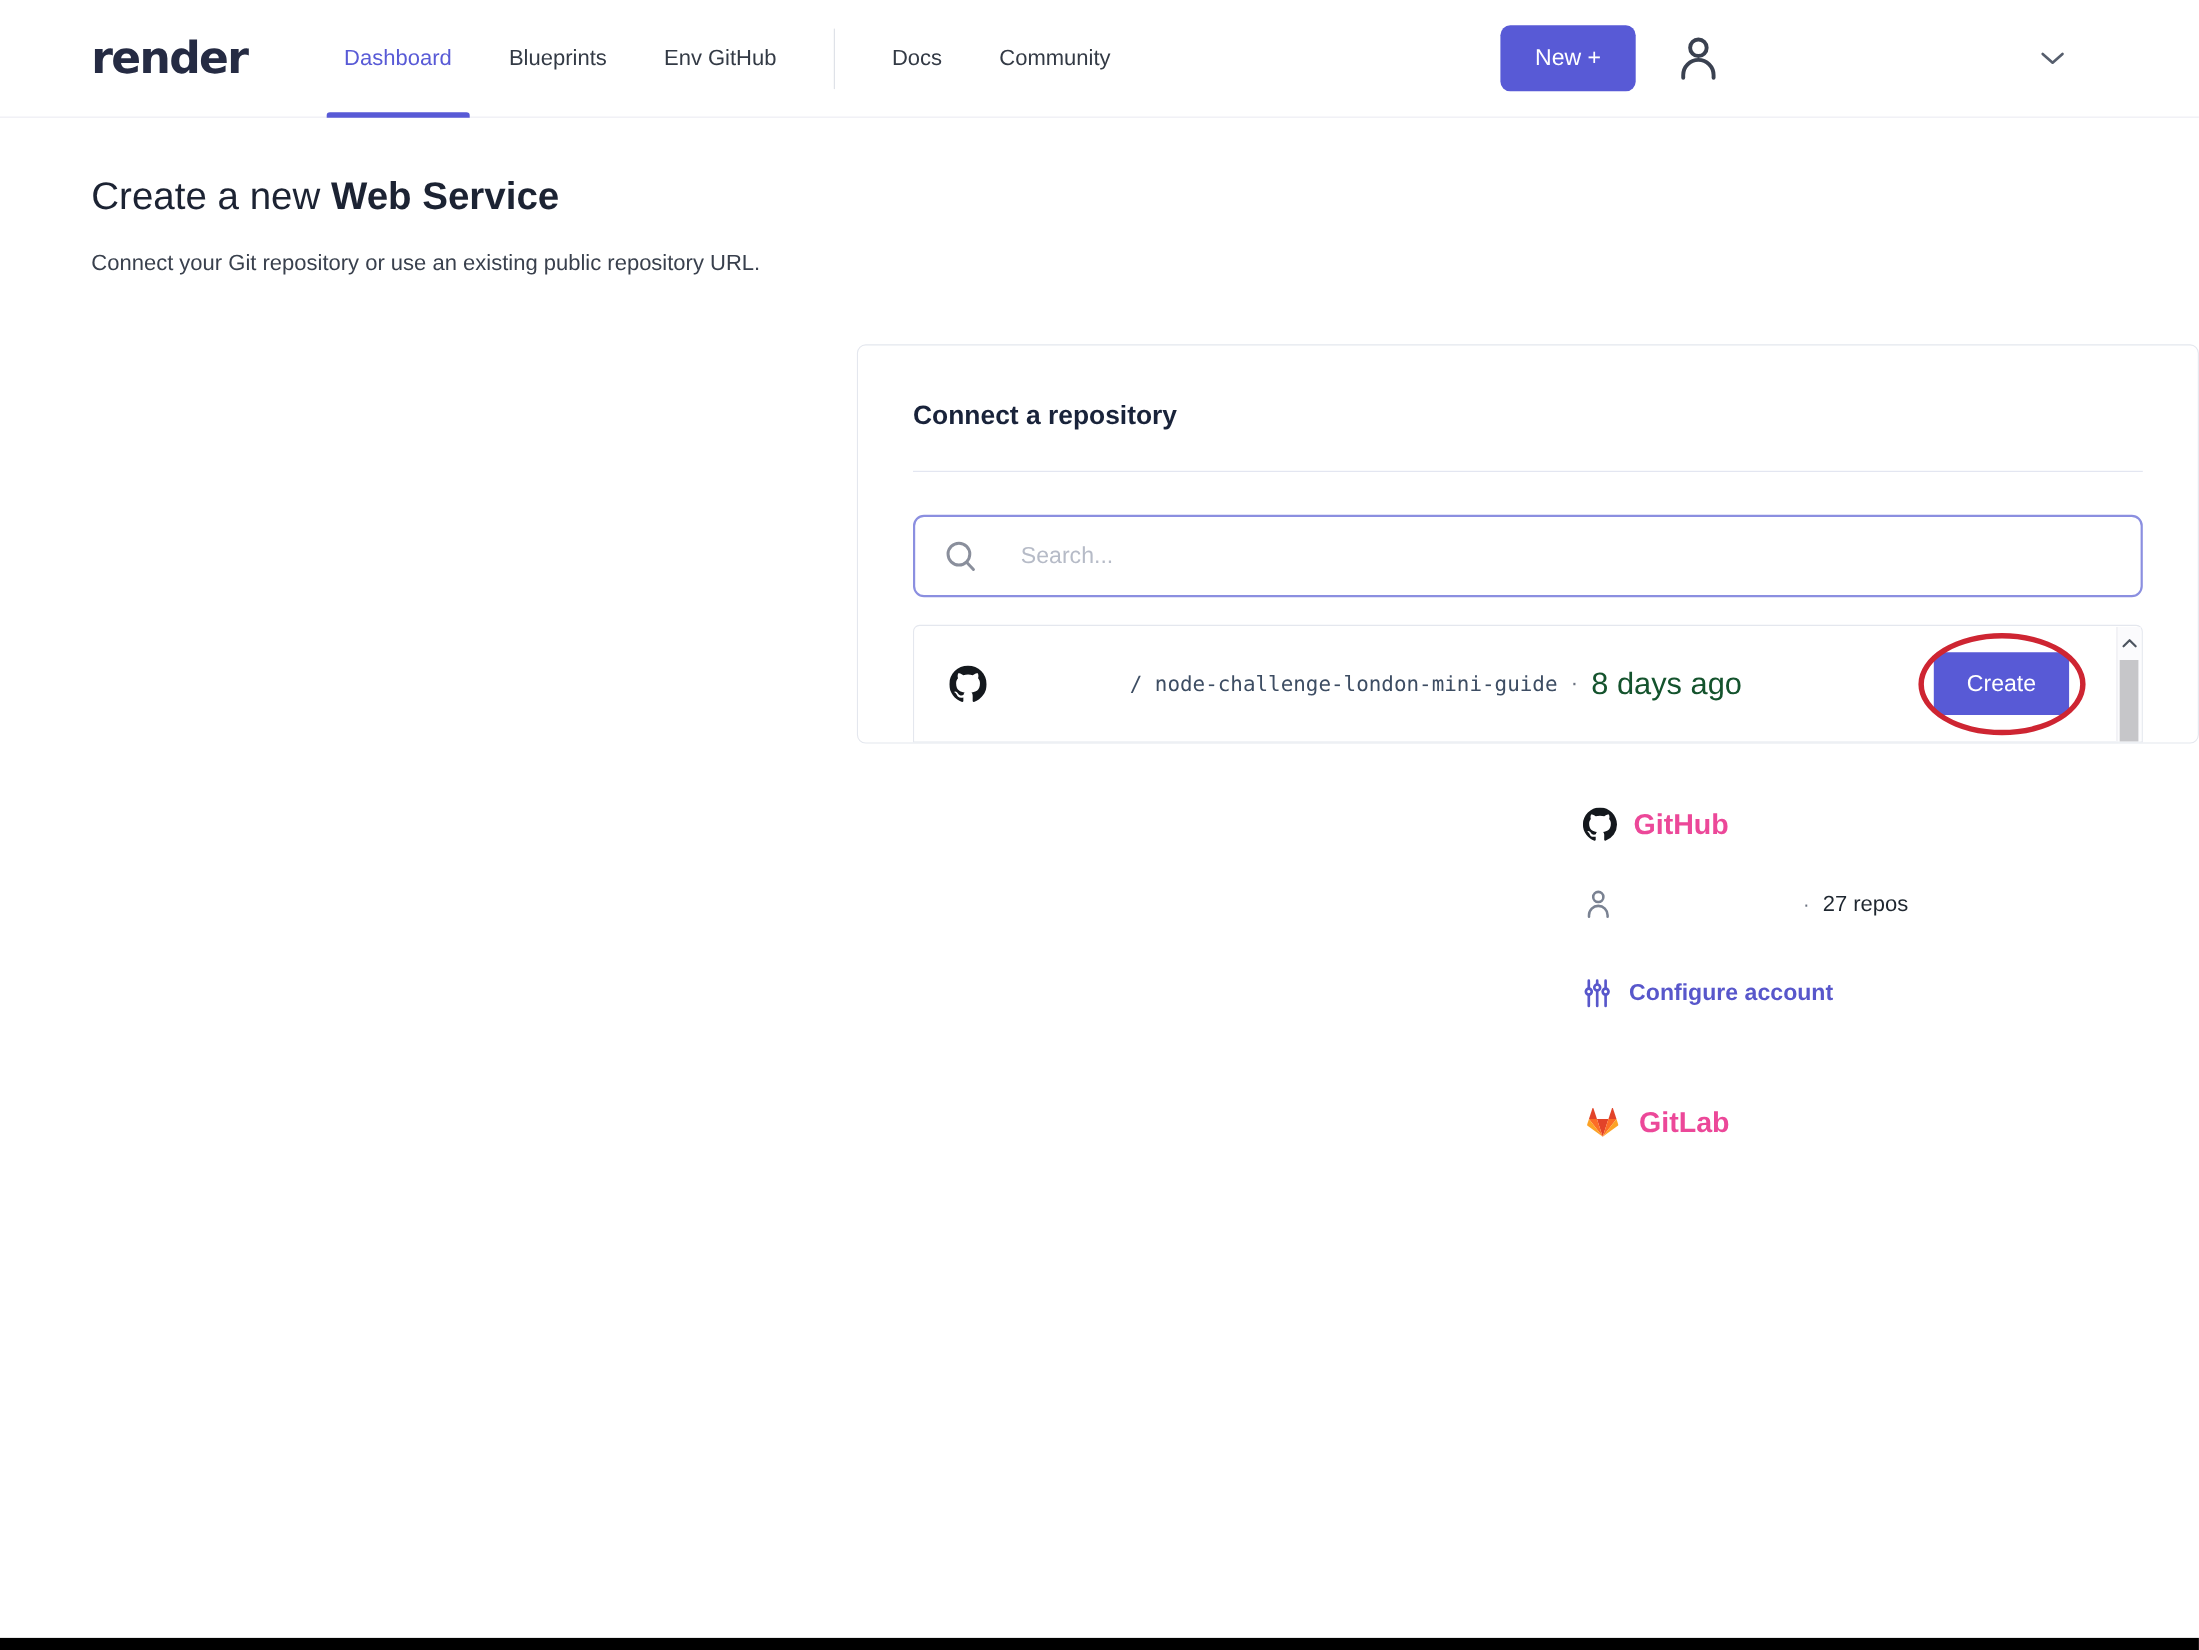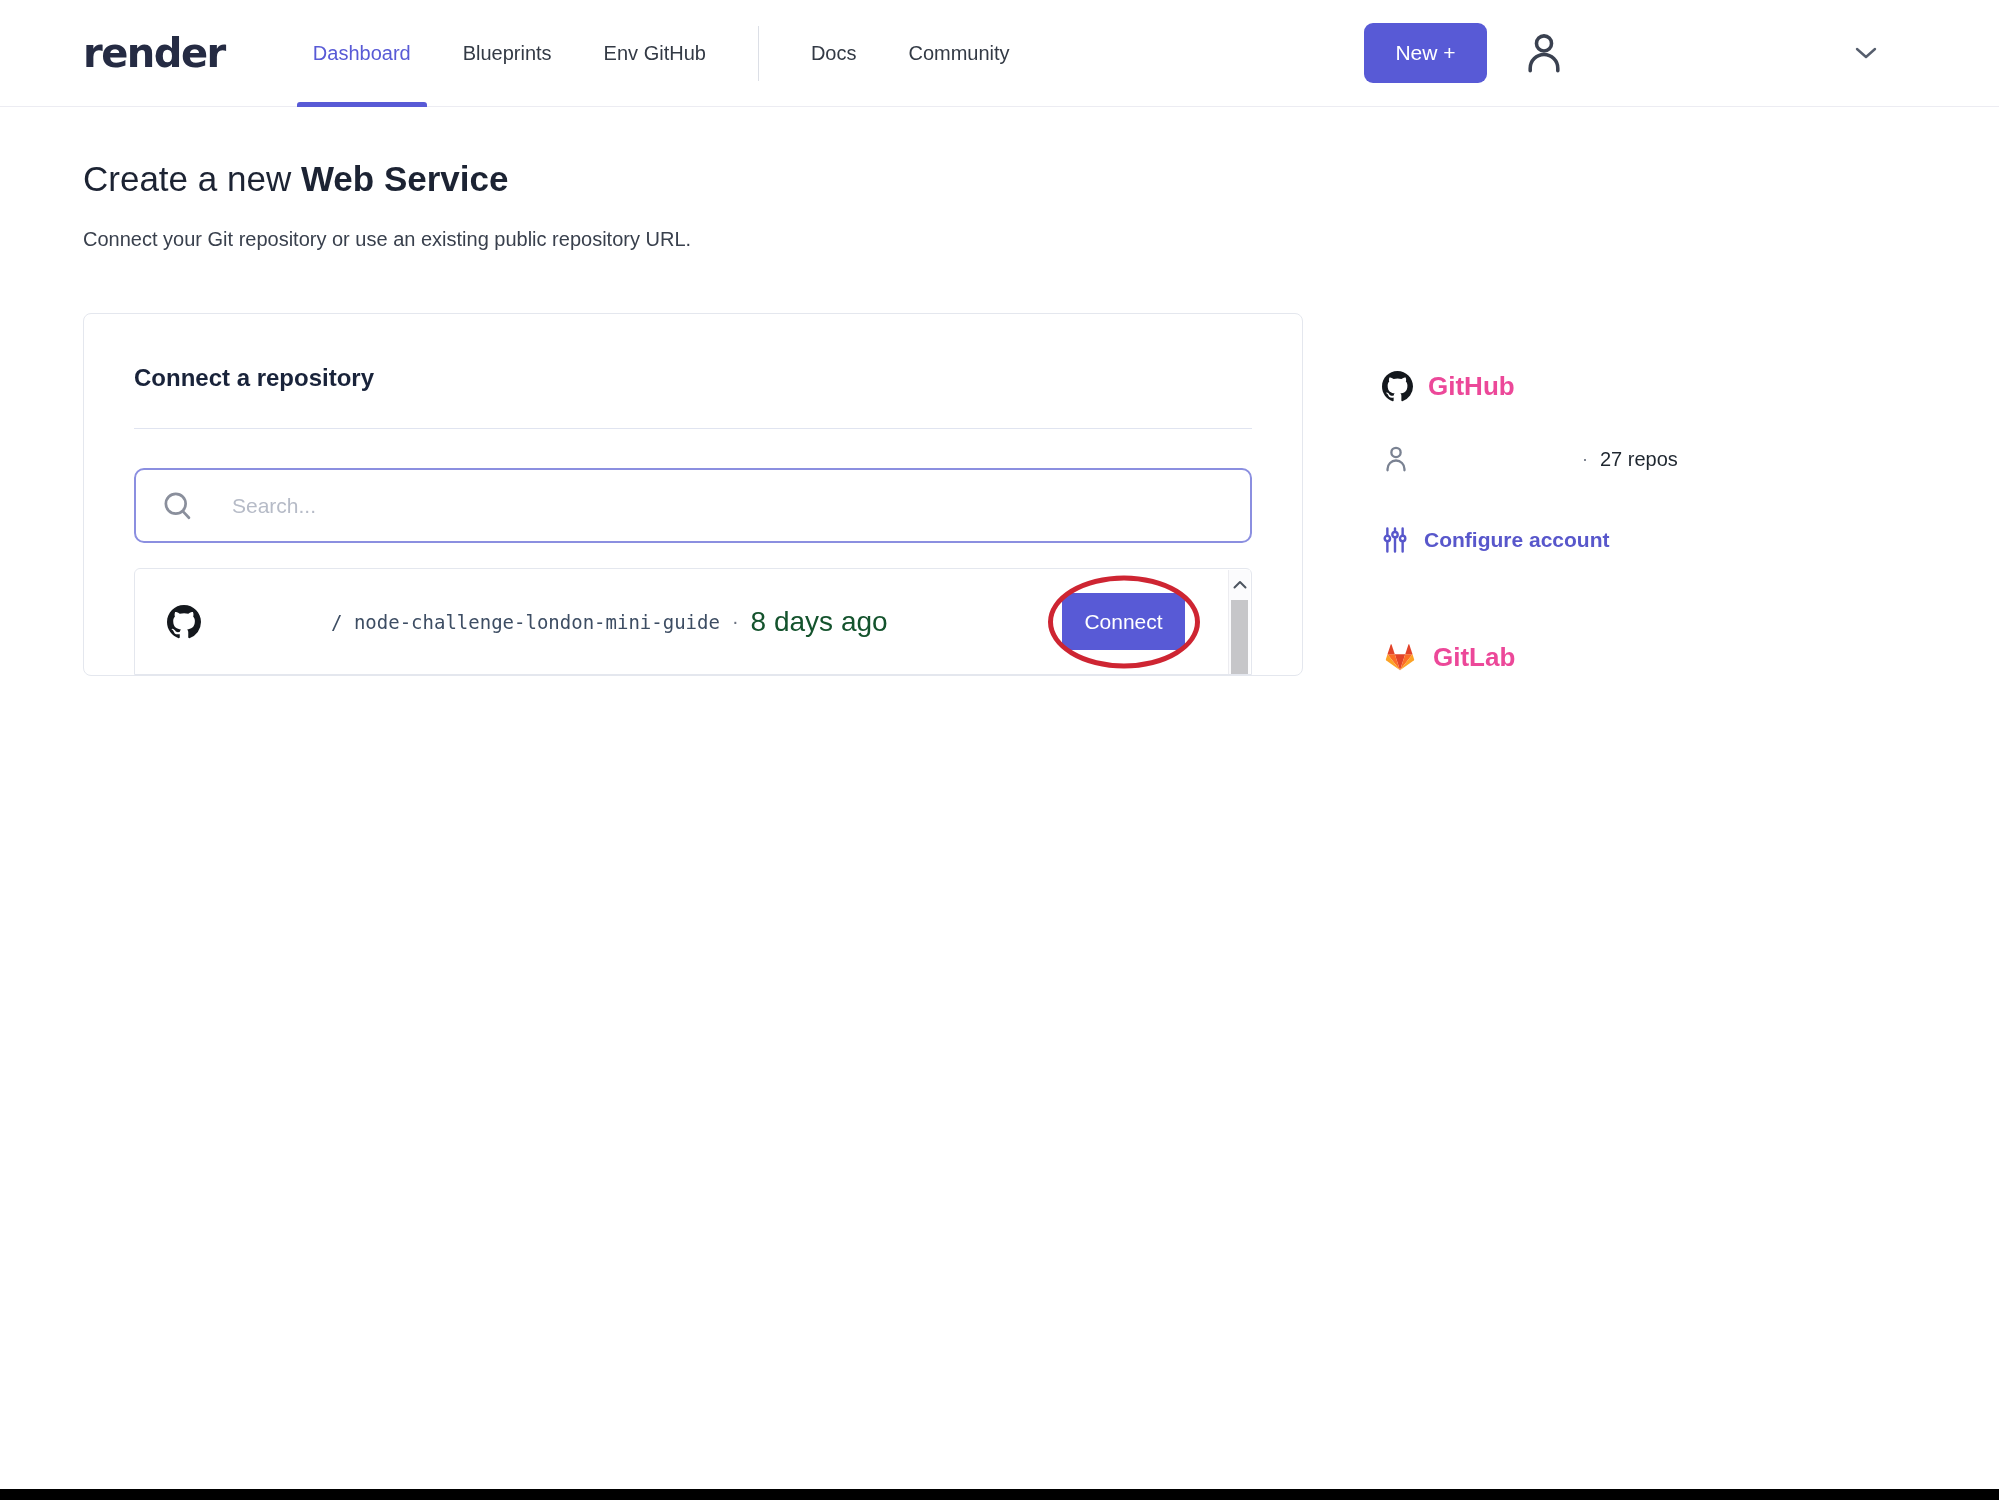--- a/index.html
+++ b/index.html
@@ -33,21 +33,21 @@
   .avatar{margin-left:36px;display:flex;align-items:center;cursor:pointer;}
   .header-chevron{margin-left:288px;display:flex;align-items:center;cursor:pointer;}
 
   
   .main{padding:0 0 0 83px;}
   .page-title{margin-top:52px;font-size:35px;font-weight:400;color:#1c2333;}
   .page-title b{font-weight:700;}
   .page-subtitle{margin-top:29px;font-size:20px;font-weight:500;color:#39404d;}
 
   
-  .content-row{display:flex;margin-top:62px;align-items:flex-start;}
+  .content-row{display:flex;margin-top:62px;align-items:flex-end;flex-direction:column;}
 
   .card{width:1220px;background:#fff;border:1px solid var(--border);
     border-radius:8px;padding:50px 50px 0 50px;height:363px;overflow:hidden;}
   .card-heading{font-size:24px;font-weight:700;color:#19233a;}
   .card-divider{margin-top:36px;border:none;border-top:1px solid #e0e4f0;}
 
   .search-box{margin-top:39px;display:flex;align-items:center;height:75px;
     border:2px solid #8b8fe0;border-radius:10px;padding:0 24px;background:#fff;gap:18px;}
   .search-box input{border:none;outline:none;flex:1;font-size:21px;color:#333;
     font-family:"Liberation Sans",sans-serif;margin-left:18px;background:transparent;}
@@ -165,21 +165,21 @@
                 <path d="M8 0C3.58 0 0 3.58 0 8c0 3.54 2.29 6.53 5.47 7.59.4.07.55-.17.55-.38 0-.19-.01-.82-.01-1.49-2.01.37-2.53-.49-2.69-.94-.09-.23-.48-.94-.82-1.13-.28-.15-.68-.52-.01-.53.63-.01 1.08.58 1.23.82.72 1.21 1.87.87 2.33.66.07-.52.28-.87.51-1.07-1.78-.2-3.64-.89-3.64-3.95 0-.87.31-1.59.82-2.15-.08-.2-.36-1.02.08-2.12 0 0 .67-.21 2.2.82.64-.18 1.32-.27 2-.27s1.36.09 2 .27c1.53-1.04 2.2-.82 2.2-.82.44 1.1.16 1.92.08 2.12.51.56.82 1.27.82 2.15 0 3.07-1.87 3.75-3.65 3.95.29.25.54.73.54 1.48 0 1.07-.01 1.93-.01 2.2 0 .21.15.46.55.38A8.01 8.01 0 0 0 16 8c0-4.42-3.58-8-8-8z"></path>
               </svg>
             </span>
             <span class="owner-redacted"></span>
             <span class="repo-path">/ node-challenge-london-mini-guide</span>
             <span class="repo-dot">·</span>
             <span class="repo-updated">8 days ago</span>
 
             <span class="connect-wrap">
               <button class="connect-btn">
-                <span>Connect</span>
+                <span>Create</span>
               </button>
               <span class="annotation-ellipse"></span>
             </span>
           </div>
 
           <div class="list-scrollbar">
             <span class="scroll-up">
               <svg width="14" height="9" viewBox="0 0 14 9" fill="none">
                 <path d="M1.5 7.5L7 2l5.5 5.5" stroke="#4d5560" stroke-width="2" stroke-linecap="round" stroke-linejoin="round"></path>
               </svg>

